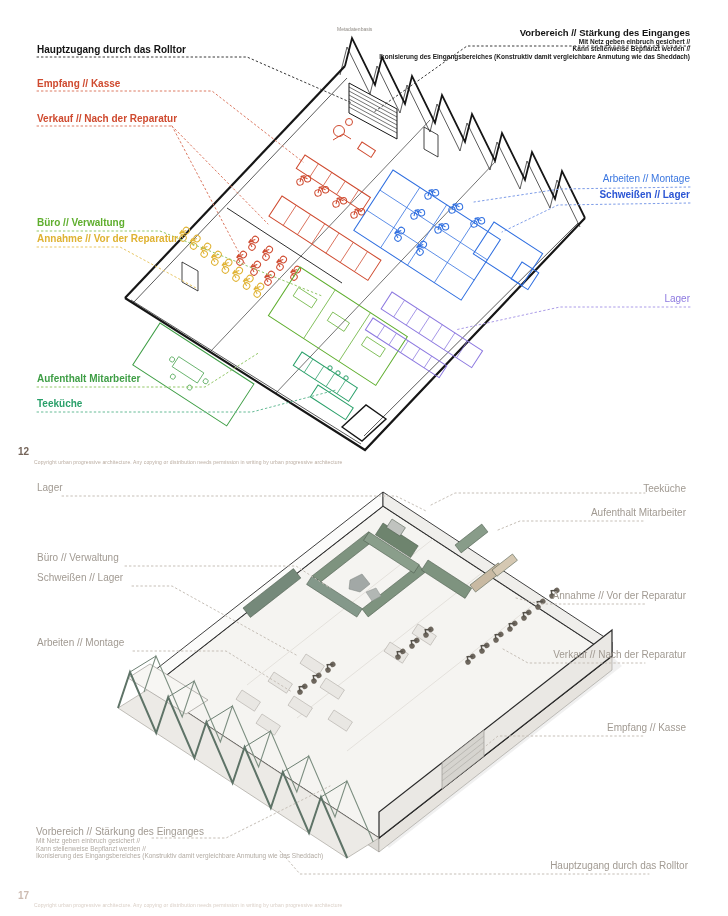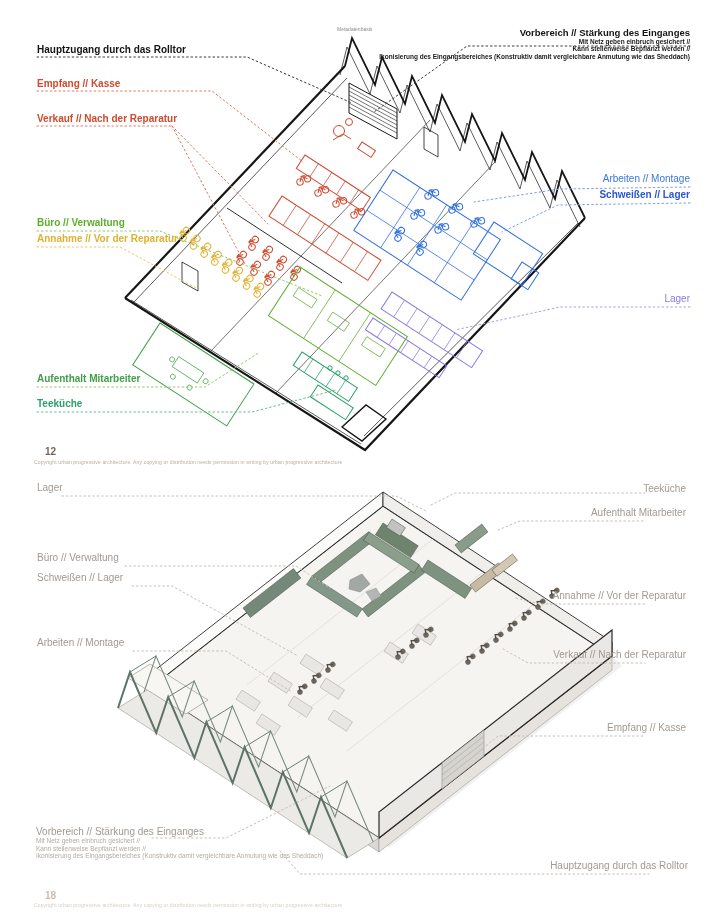--- a/index.html
+++ b/index.html
@@ -20,21 +20,21 @@
   .t-blueb{color:#2b55d4;}
   .t-purple{color:#8d79e0;}
   .t-gray{color:#a19a92;}
   .ann{position:absolute;text-align:right;right:38px;}
   .ann-title{font-size:9.5px;font-weight:700;color:#141414;}
   .ann-sub{font-size:6.5px;font-weight:700;color:#191919;line-height:7.3px;}
   .annb{position:absolute;left:36px;text-align:left;}
   .annb-title{font-size:10px;color:#a19a92;}
   .annb-sub{font-size:6.5px;color:#b2aba3;line-height:7.6px;}
   .watermark{position:absolute;left:337px;top:26px;font-size:5px;color:#8f8a84;}
-  .pageno{position:absolute;left:45px;font-size:10px;font-weight:700;}
+  .pageno{position:absolute;left:18px;font-size:10px;font-weight:700;}
   .copy{position:absolute;left:34px;font-size:5px;letter-spacing:.15px;}
   
   .zone rect,.zone path,.zone circle{fill:none;stroke:currentColor;stroke-width:1;}
   .zone .thin{stroke-width:.7;}
   .c-red{color:#cf4a2f;}
   .c-gold{color:#e0b232;}
   .c-green{color:#5fae2e;}
   .c-green2{color:#3f9e46;}
   .c-blue{color:#2e6ee0;}
   .c-purple{color:#8d79e0;}
@@ -373,16 +373,16 @@
 <div class="lbl t-gray" style="top:722px;right:42px;text-align:right">Empfang // Kasse</div>
 <div class="lbl t-gray" style="top:860px;right:40px;text-align:right">Hauptzugang durch das Rolltor</div>
 
 <div class="annb" style="top:826px">
   <div class="annb-title">Vorbereich // Stärkung des Einganges</div>
   <div class="annb-sub">Mit Netz geben einbruch gesichert //</div>
   <div class="annb-sub">Kann stellenweise Bepflanzt werden //</div>
   <div class="annb-sub">Ikonisierung des Eingangsbereiches (Konstruktiv damit vergleichbare Anmutung wie das Sheddach)</div>
 </div>
 
-<div class="pageno" style="top:890px;color:#cdbcb2">18</div>
+<div class="pageno" style="top:890px;color:#cdbcb2">17</div>
 <div class="copy" style="top:902px;color:#d8cdc4">Copyright urban progressive architecture. Any copying or distribution needs permission in writing by urban progressive architecture</div>
 
 </div>
 
 </body></html>

